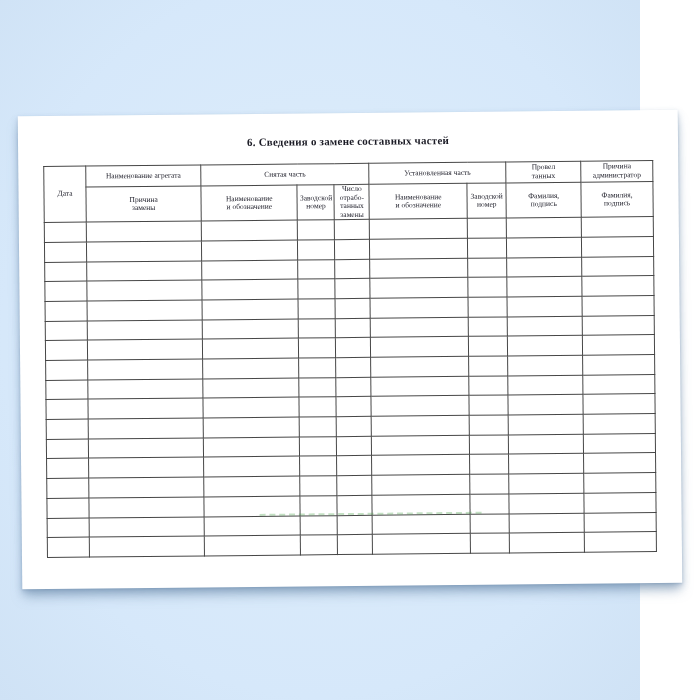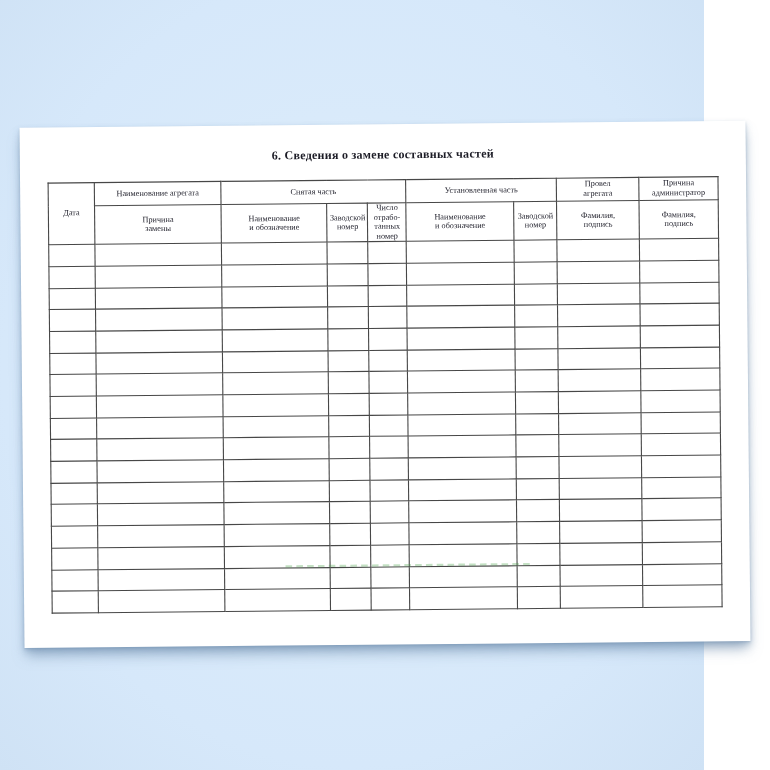--- a/index.html
+++ b/index.html
@@ -98,35 +98,35 @@
         <col style="width:12.3%">
         <col style="width:11.8%">
       </colgroup>
       <thead>
         <tr class="header-row-1">
           <th rowspan="2">Дата</th>
           <th>Наименование агрегата</th>
           <th colspan="3">Снятая часть</th>
           <th colspan="2">Установленная часть</th>
           <th>Провел
-агрегата</th>
+танных</th>
           <th>Причина
 администратор</th>
         </tr>
         <tr class="header-row-2">
           <th>Причина
 замены</th>
           <th>Наименование
 и обозначение</th>
           <th>Заводской
 номер</th>
           <th>Число
 отрабо-
 танных
-номер</th>
+замены</th>
           <th>Наименование
 и обозначение</th>
           <th>Заводской
 номер</th>
           <th>Фамилия,
 подпись</th>
           <th>Фамилия,
 подпись</th>
         </tr>
       </thead>

